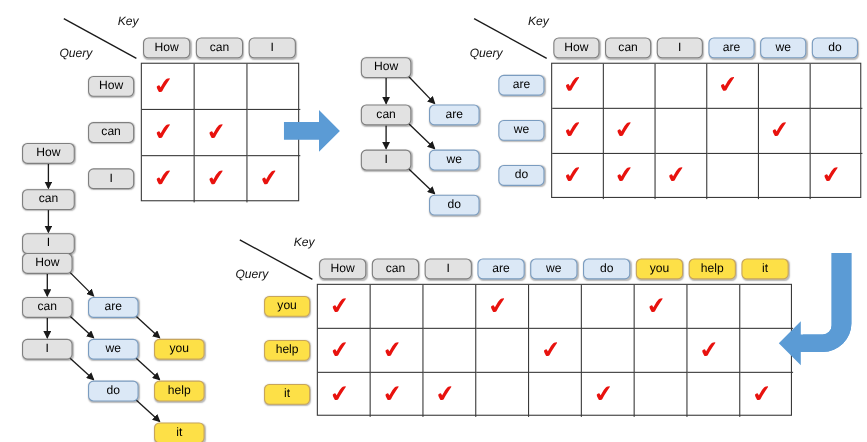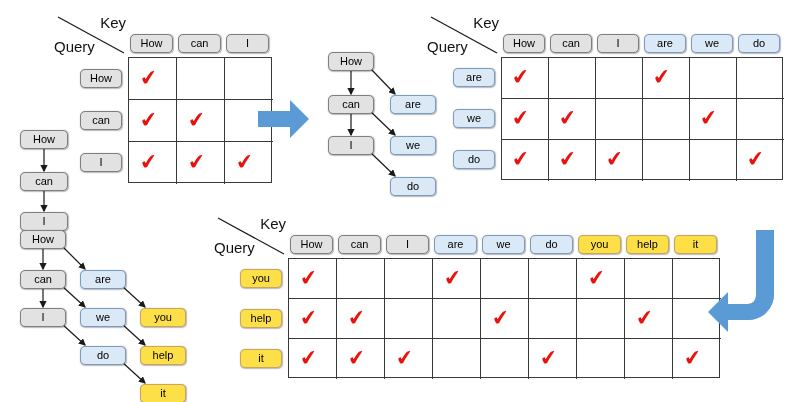--- a/index.html
+++ b/index.html
@@ -32,21 +32,21 @@
   .mcell{position:absolute;box-sizing:border-box;border-right:1.3px solid #3a3a3a;border-bottom:1.3px solid #3a3a3a;}
   .check{
     position:absolute;color:#e8120e;font-size:21px;line-height:21px;
     font-family:"DejaVu Sans",sans-serif;font-weight:bold;
     transform:rotate(-7deg);
   }
 
   
   .kq{position:absolute;width:72px;height:40px;}
   .kq .diag{position:absolute;left:0;top:0;width:72px;height:40px;}
-  .kq .lbl{position:absolute;font-size:15px;color:#111;white-space:nowrap;}
+  .kq .lbl{position:absolute;font-size:11px;color:#111;white-space:nowrap;font-style:italic;}
   .kq .key{right:2px;top:-1px;}
   .kq .query{left:-2px;bottom:0px;}
 
   
   .tsvg{position:absolute;left:0;top:0;overflow:visible;}
 
   
   .bluearrow{position:absolute;}
 </style>
 </head>

